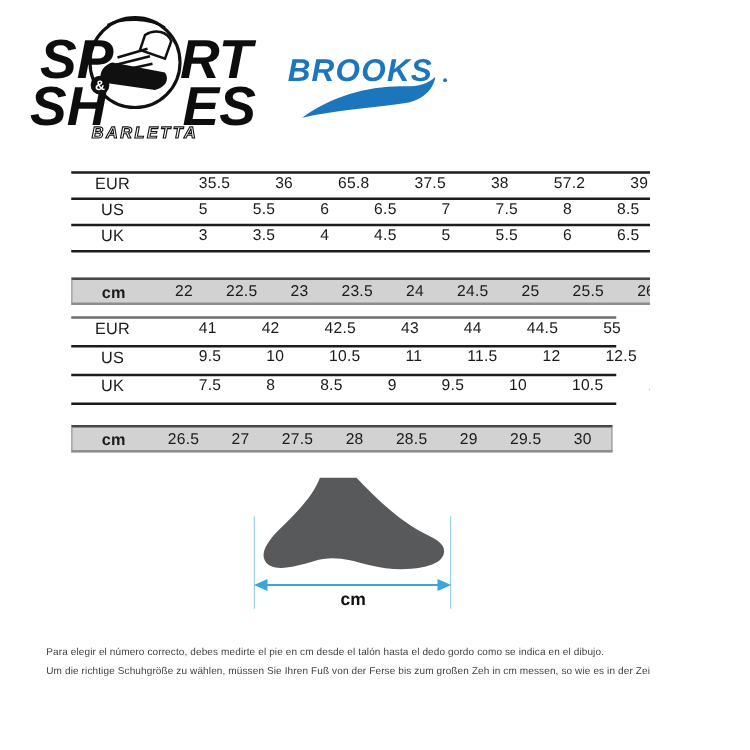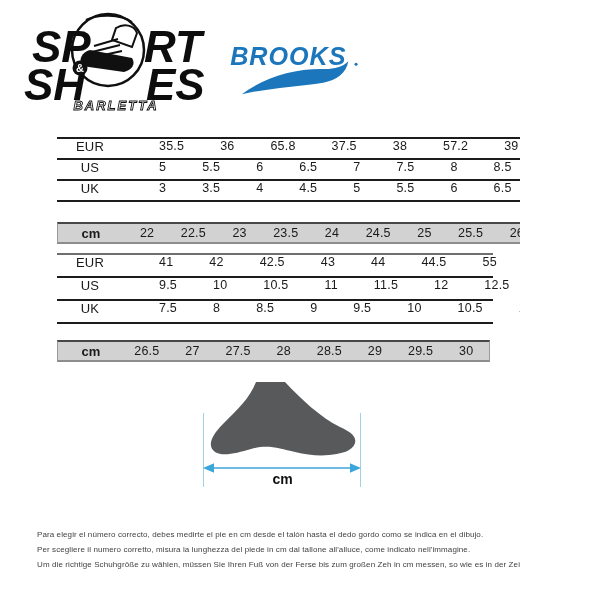--- a/index.html
+++ b/index.html
@@ -28,21 +28,21 @@
 
   
   .foot-svg{position:absolute;left:200px;top:382px;}
   .guide{position:absolute;width:1px;background:#9ed2e8;top:413px;height:74px;}
   .guide.left{left:203px;} .guide.right{left:360px;}
   .arrow-svg{position:absolute;left:203px;top:461px;}
   .cm-label{position:absolute;left:240px;top:471px;width:85px;text-align:center;
             font-weight:bold;font-size:14px;color:#111;}
 
   
-  .instructions{position:absolute;left:37px;top:527px;width:548px;}
+  .instructions{position:absolute;left:37px;top:514px;width:548px;}
   .instructions p{margin:0;font-size:8px;line-height:15px;color:#3f3f3f;letter-spacing:.1px;white-space:nowrap;}
 </style>
 </head>
 <body>
 
 <div id="stage">
 
   <svg class="sport-logo" width="185" height="108" viewBox="0 0 185 108">
     <g>
       <circle cx="84" cy="44" r="36" fill="#ffffff" stroke="#101010" stroke-width="2.5"></circle>
@@ -177,17 +177,16 @@
   <div class="guide right"></div>
   <svg class="arrow-svg" width="158" height="14" viewBox="0 0 158 14">
     <line x1="9" y1="7" x2="149" y2="7" stroke="#3ca5d9" stroke-width="1.6"></line>
     <polygon points="0,7 11,2.2 11,11.8" fill="#3ca5d9"></polygon>
     <polygon points="158,7 147,2.2 147,11.8" fill="#3ca5d9"></polygon>
   </svg>
   <div class="cm-label">cm</div>
 
   <div class="instructions">
     <p>Para elegir el número correcto, debes medirte el pie en cm desde el talón hasta el dedo gordo como se indica en el dibujo.</p>
-    <p>Per scegliere il numero corretto, misura la lunghezza del piede in cm dal tallone all'alluce, come indicato nell'immagine.</p>
     <p>Um die richtige Schuhgröße zu wählen, müssen Sie Ihren Fuß von der Ferse bis zum großen Zeh in cm messen, so wie es in der Zeichnung angegeben ist.</p>
   </div>
 
 </div>
 
 </body></html>

